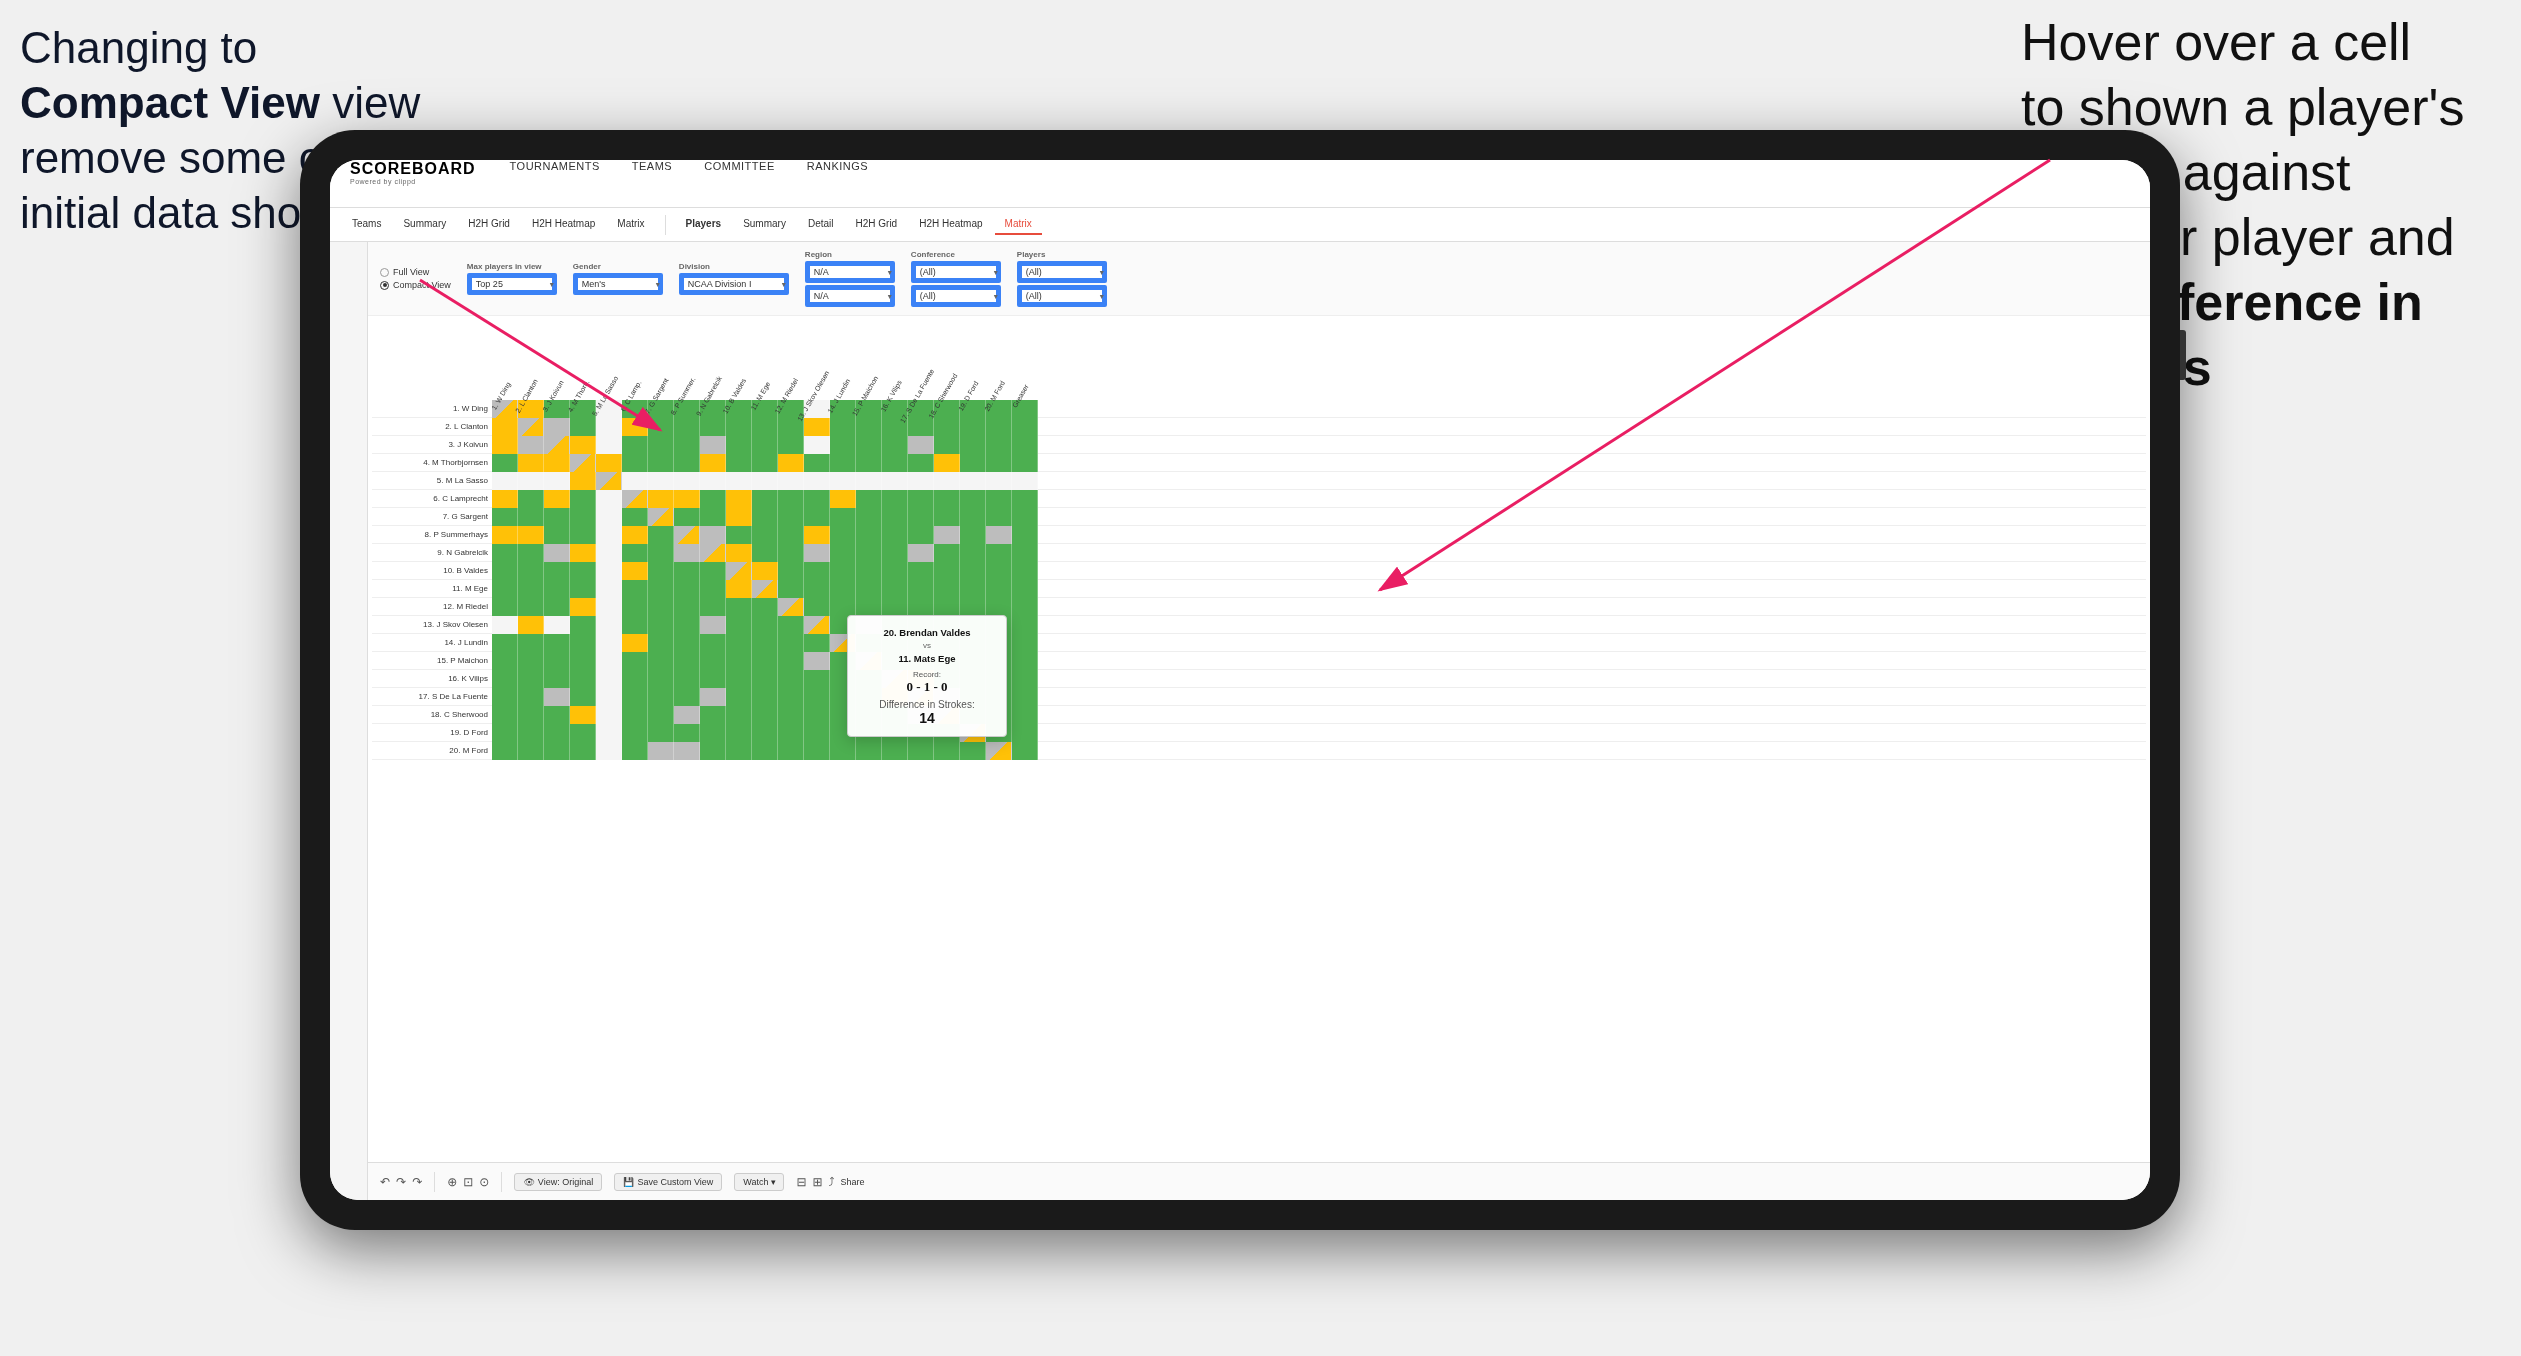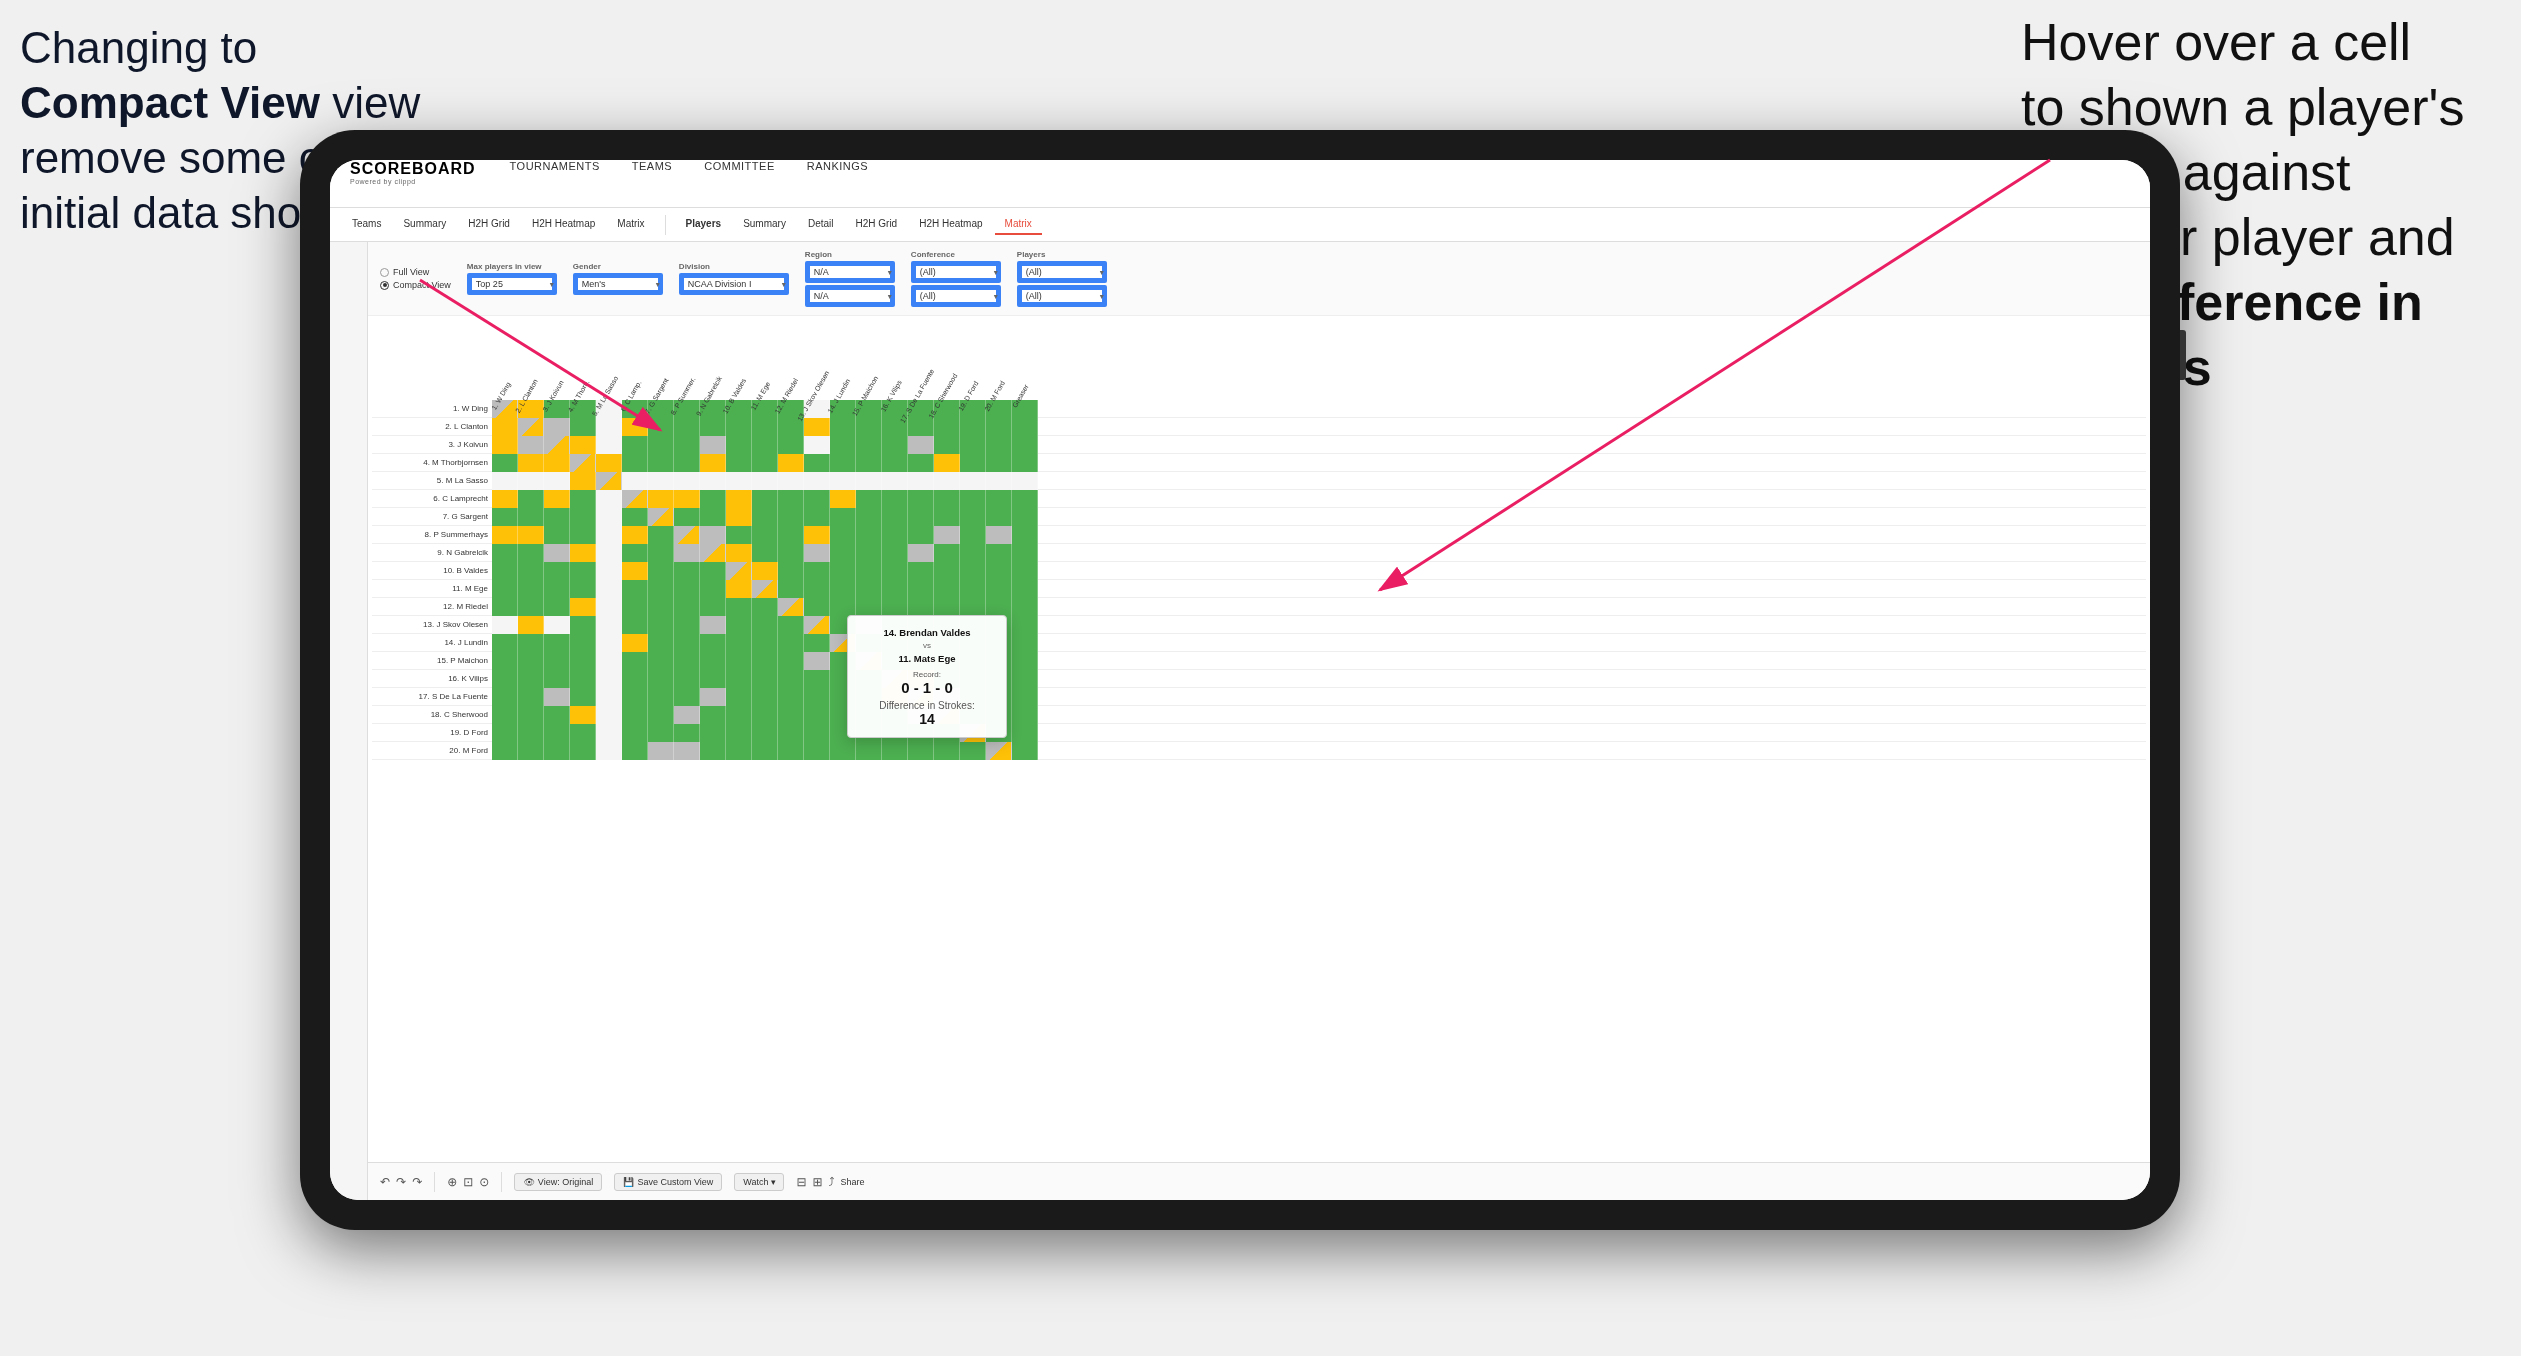--- a/index.html
+++ b/index.html
@@ -344,23 +344,24 @@
       font-size: 8px;
       color: #666;
       margin: 2px 0;
     }
     .tooltip-record-label {
       font-size: 8px;
       color: #555;
       margin-top: 4px;
     }
     .tooltip-record {
-      font-size: 15px;
+      font-size: 13px;
       font-weight: 700;
       color: #111;
+      font-family: Liberation Serif, serif;
     }
     .tooltip-diff-label {
       font-size: 10px;
       color: #555;
       margin-top: 4px;
     }
     .tooltip-diff {
       font-size: 14px;
       font-weight: 900;
       color: #111;
@@ -1116,21 +1117,21 @@
                   <div class="grid-cell cell-green"></div>
                   <div class="grid-cell cell-green"></div>
                   <div class="grid-cell cell-green"></div>
                   <div class="grid-cell cell-green"></div>
                   <div class="grid-cell cell-diagonal"></div>
                   <div class="grid-cell cell-green"></div>
                 </div>
               </div>
 
             <div class="tooltip-popup">
-              <div class="tooltip-title">14. Brendan Valdes</div>
+              <div class="tooltip-title">20. Brendan Valdes</div>
               <div class="tooltip-vs">vs</div>
               <div class="tooltip-title">11. Mats Ege</div>
               <div class="tooltip-record-label">Record:</div>
               <div class="tooltip-record">0 - 1 - 0</div>
               <div class="tooltip-diff-label">Difference in Strokes:</div>
               <div class="tooltip-diff">14</div>
             </div>
           </div>
         </div>
 

